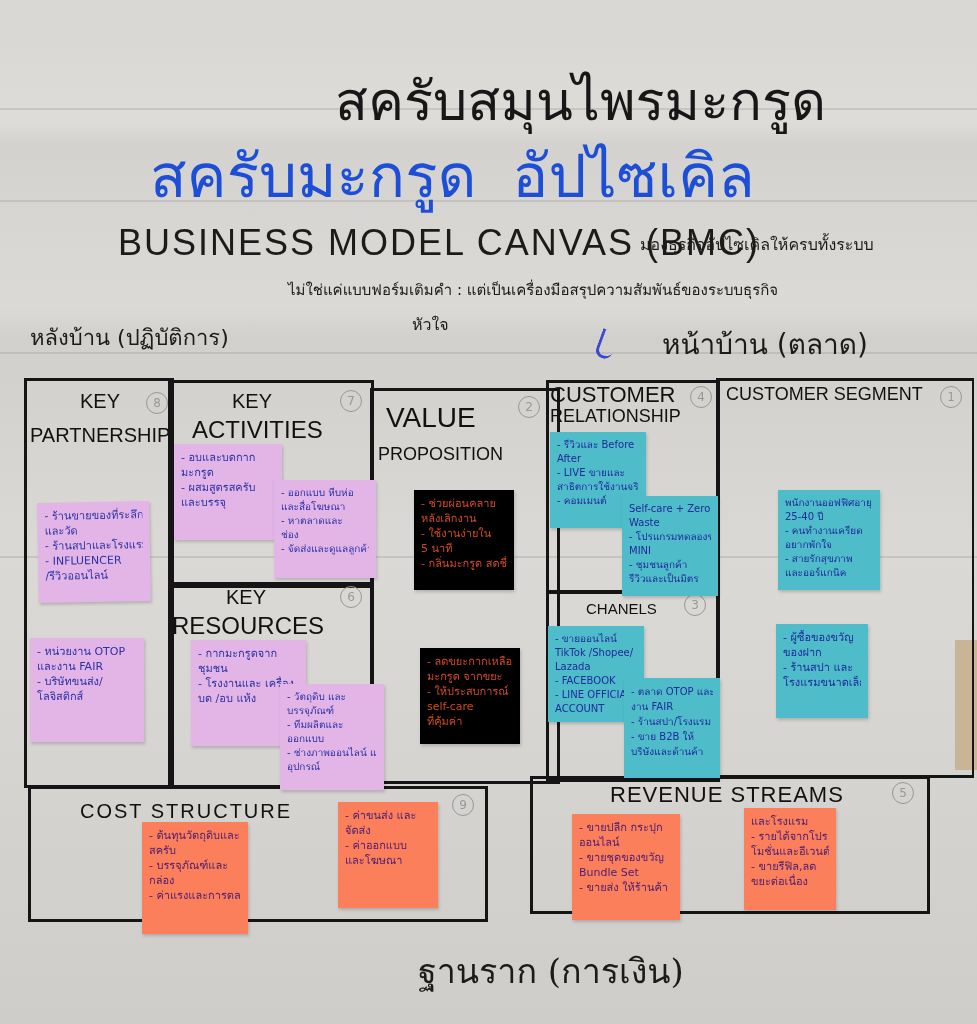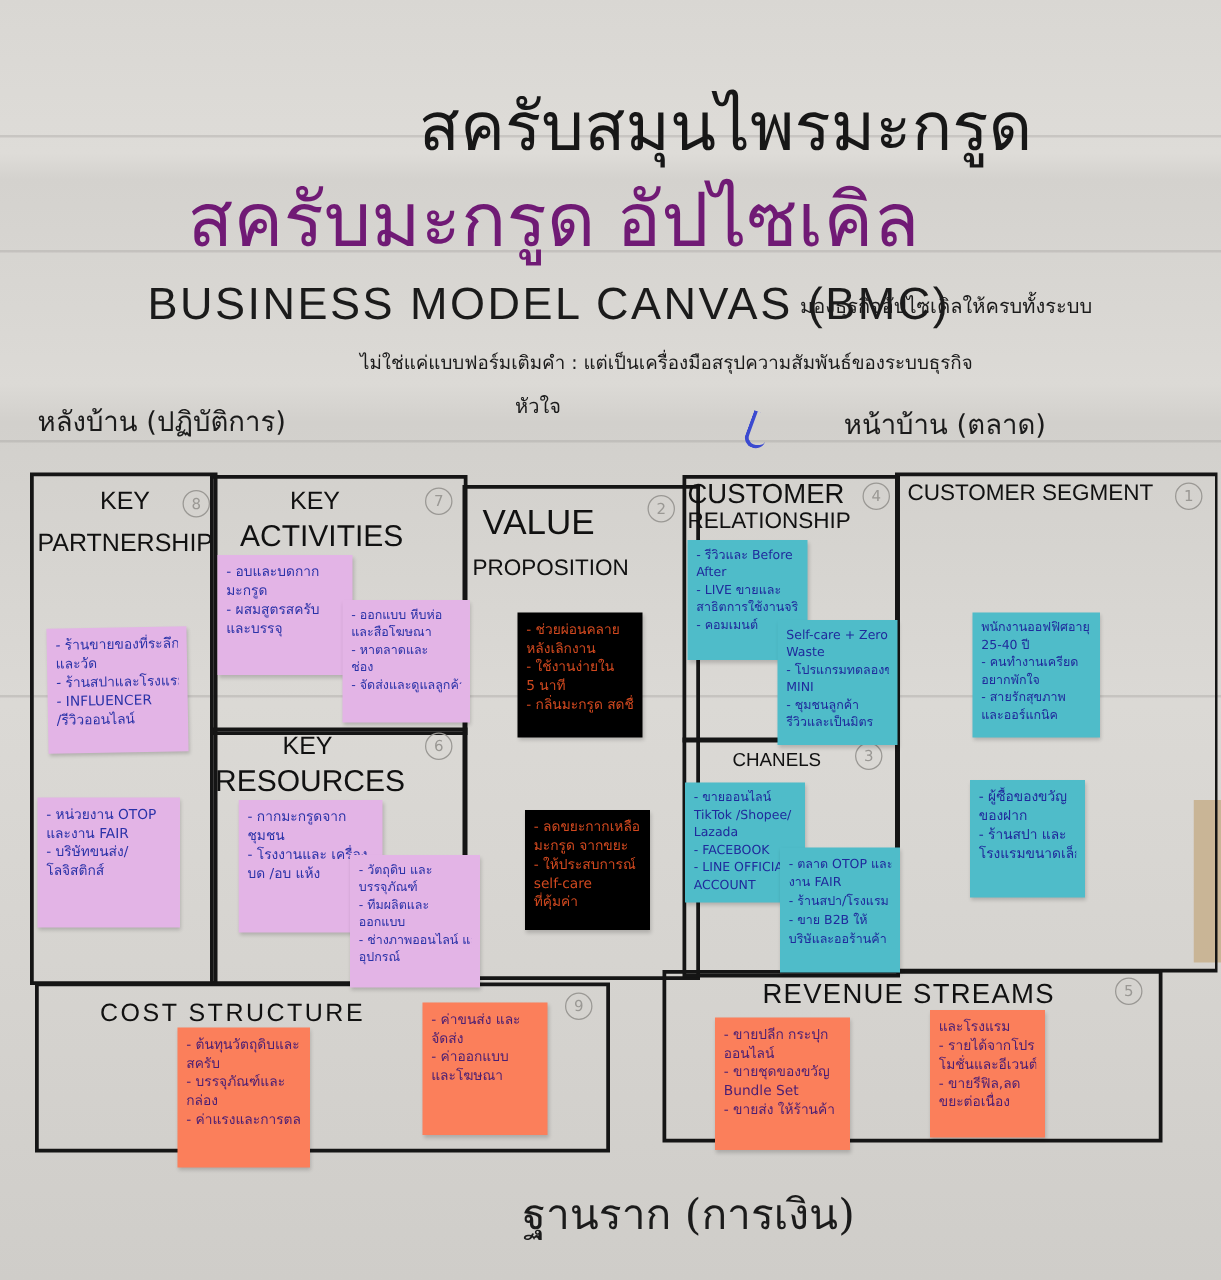--- a/index.html
+++ b/index.html
@@ -5,27 +5,27 @@
   html, body { margin:0; padding:0; }
   body {
     width:977px; height:1024px; overflow:hidden; position:relative;
     background: linear-gradient(180deg, #d9d7d3 0%, #dedcd8 12%, #d4d2ce 14%, #dcdad6 30%, #d2d0cc 33%, #dbd9d5 55%, #d6d4d0 75%, #cfcdc9 100%);
     font-family: "DejaVu Sans", sans-serif;
   }
   .fold { position:absolute; left:0; width:977px; height:2px; background:rgba(160,158,154,0.35); }
   .wall { position:absolute; right:0; top:640px; width:22px; height:130px; background:#c9b596; }
   .hw { position:absolute; color:#1b1b1b; white-space:nowrap; }
   .title1 { left:335px; top:58px; font-size:54px; font-family:"DejaVu Serif", serif; color:#171717; }
-  .title2 { left:150px; top:128px; font-size:60px; font-family:Liberation Sans, sans-serif; color:#701a75; }
+  .title2 { left:150px; top:128px; font-size:60px; font-family:Liberation Mono, monospace; color:#1d4ed8; }
   .bmc { left:118px; top:222px; font-size:36px; letter-spacing:2px; font-family:"Liberation Sans", sans-serif; }
   .bmc-tail { left:640px; top:232px; font-size:16px; }
   .subtitle { left:288px; top:278px; font-size:15px; }
   .back { left:30px; top:320px; font-size:22px; }
   .heart { left:412px; top:312px; font-size:16px; }
-  .front { left:662px; top:322px; font-size:22px;margin-left:13px; }
+  .front { left:662px; top:322px; font-size:28px; }
   .blue-mark { position:absolute; left:598px; top:330px; width:14px; height:26px; border-left:3px solid #3b4ad0; border-bottom:3px solid #3b4ad0; border-radius:0 0 10px 10px; transform:rotate(20deg); }
   .bottom-label { left:418px; top:944px; font-size:34px; font-family:"DejaVu Serif", serif; }
 
   .box { position:absolute; border:3px solid #151515; box-sizing:border-box; }
   .head { position:absolute; font-family:"Liberation Sans", sans-serif; color:#111; white-space:nowrap; }
   .num { position:absolute; width:20px; height:20px; border:1px solid #9a9894; border-radius:50%; color:#9a9894; font-size:12px; text-align:center; line-height:20px; }
 
   .note { position:absolute; box-sizing:border-box; padding:6px 7px; font-size:11px; line-height:15px; color:#2a32a8; box-shadow:1px 2px 3px rgba(0,0,0,0.18); }
   .note .ln { display:block; white-space:nowrap; overflow:hidden; }
   .pink { background:#e3b4e6; }
@@ -173,21 +173,21 @@
   <span class="ln">Lazada</span>
   <span class="ln">- FACEBOOK</span>
   <span class="ln">- LINE OFFICIAL</span>
   <span class="ln">ACCOUNT</span>
 </div>
 <div class="note cyan" style="left:624px;top:678px;width:96px;height:100px;font-size:10px;line-height:15px">
   <span class="ln">- ตลาด OTOP และ</span>
   <span class="ln">งาน FAIR</span>
   <span class="ln">- ร้านสปา/โรงแรม</span>
   <span class="ln">- ขาย B2B ให้</span>
-  <span class="ln">บริษัและออร้านค้า</span>
+  <span class="ln">บริษังและด้านค้า</span>
 </div>
 
 <div class="note cyan" style="left:778px;top:490px;width:102px;height:100px;font-size:10px;line-height:14px">
   <span class="ln">พนักงานออฟฟิศอายุ</span>
   <span class="ln">25-40 ปี</span>
   <span class="ln">- คนทำงานเครียด</span>
   <span class="ln">อยากพักใจ</span>
   <span class="ln">- สายรักสุขภาพ</span>
   <span class="ln">และออร์แกนิค</span>
 </div>

